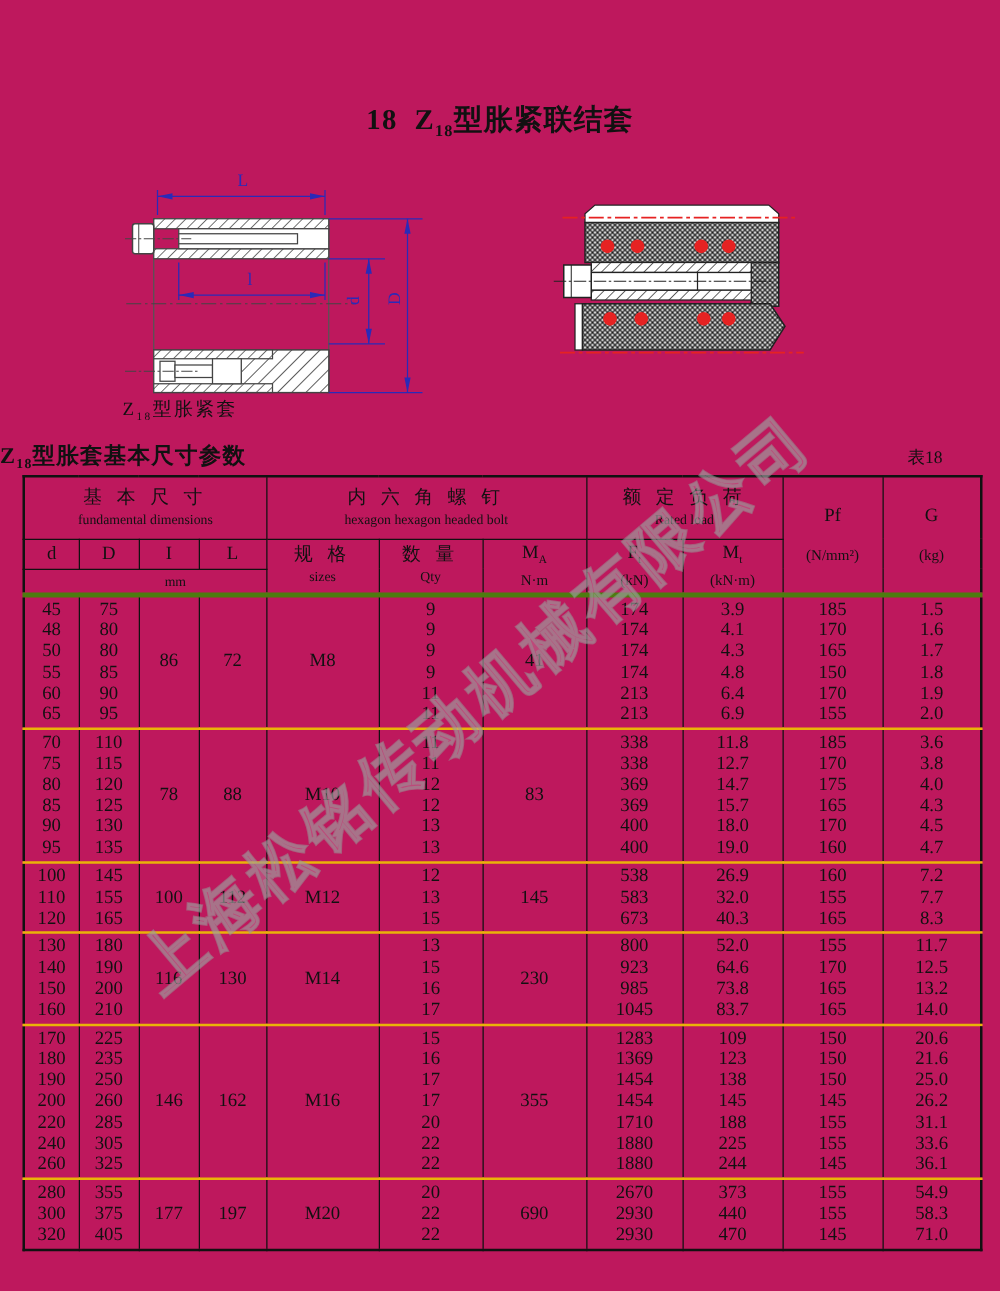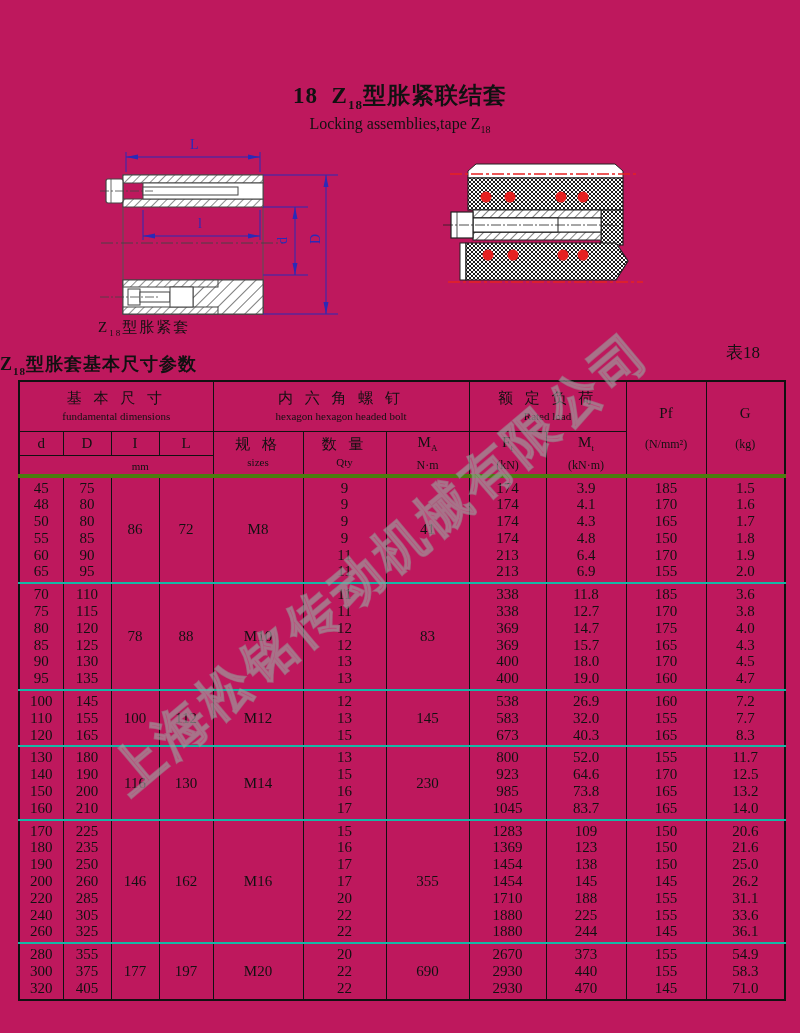--- a/index.html
+++ b/index.html
@@ -23,41 +23,41 @@
   .fig-left-caption sub { font-size:9px; }
   .fig-right { position:absolute; left:438px; top:150px; }
   .fig-right-spec { position:absolute; left:430px; top:316px;
     font-family:"DejaVu Sans Mono", monospace; font-size:14px; letter-spacing:1px; }
   .fig-right-spec sub { font-size:9px; }
 
   
   .table-title { position:absolute; left:0; right:0; top:352px; 
     font-size:18px; font-weight:bold; letter-spacing:1px; }
   .table-title sub { font-size:11px; }
-  .table-no { position:absolute; left:726px; top:341px; font-size:17px; }
+  .table-no { position:absolute; left:726px; top:357px; font-size:14px; }
 
   
   table.spec { position:absolute; left:18px; top:380px; width:766px;
     border-collapse:collapse; table-layout:fixed; }
   table.spec th, table.spec td {
     border:1px solid #111; text-align:center; vertical-align:middle;
     font-weight:normal; padding:0;
   }
   table.spec { border:2px solid #111; }
   table.spec thead tr.gr th { height:50px; }
   table.spec thead tr.sub th { height:24px; }
   table.spec thead tr.mmrow th { height:17px;padding-left:48px; }
   table.spec thead { border-bottom:4px solid #4d7c0f; }
   .zh { font-size:15px; letter-spacing:4px; line-height:19px; }
   .en { font-size:11px; letter-spacing:0; line-height:16px; }
   .sym { font-size:15px; line-height:18px; }
   .sym sub, td sub { font-size:9px; }
   .unit { font-size:12px; line-height:16px; }
   .tallcell .sym { margin-bottom:14px; }
-  table.spec tbody tr { border-top:2px solid #14b8a6; }
+  table.spec tbody tr { border-top:2px solid #eab308; }
   table.spec tbody td {
     font-size:15px; line-height:16.8px; white-space:pre-line; padding:2px 0;
   }
   
   col.c-d{width:44px} col.c-D{width:48px} col.c-I{width:48px} col.c-L{width:54px}
   col.c-size{width:90px} col.c-qty{width:83px} col.c-ma{width:83px}
   col.c-ft{width:77px} col.c-mt{width:80px} col.c-pf{width:80px} col.c-g{width:79px}
 
   
   .watermark {
@@ -69,21 +69,20 @@
   }
   svg text { font-family:"Liberation Serif", serif; }
 </style>
 </head>
 <body>
 
 <div class="page">
 
   <div class="title-block">
     <div class="main-title"><span>18  Z</span><sub>18</sub><span>型胀紧联结套</span></div>
-    <div class="sub-title"><span>Locking assemblies,tape Z</span><sub>18</sub></div>
   </div>
 
   <svg class="fig-left" width="265" height="190" viewBox="0 0 265 190">
     <defs>
       <pattern id="hatchA" width="6" height="6" patternUnits="userSpaceOnUse" patternTransform="rotate(45)">
         <rect width="6" height="6" fill="#fff"></rect>
           <line x1="0" y1="0" x2="0" y2="6" stroke="#444" stroke-width="1.2"></line>
       </pattern>
       <pattern id="hatchB" width="8" height="8" patternUnits="userSpaceOnUse" patternTransform="rotate(45)">
         <rect width="8" height="8" fill="#fff"></rect>

